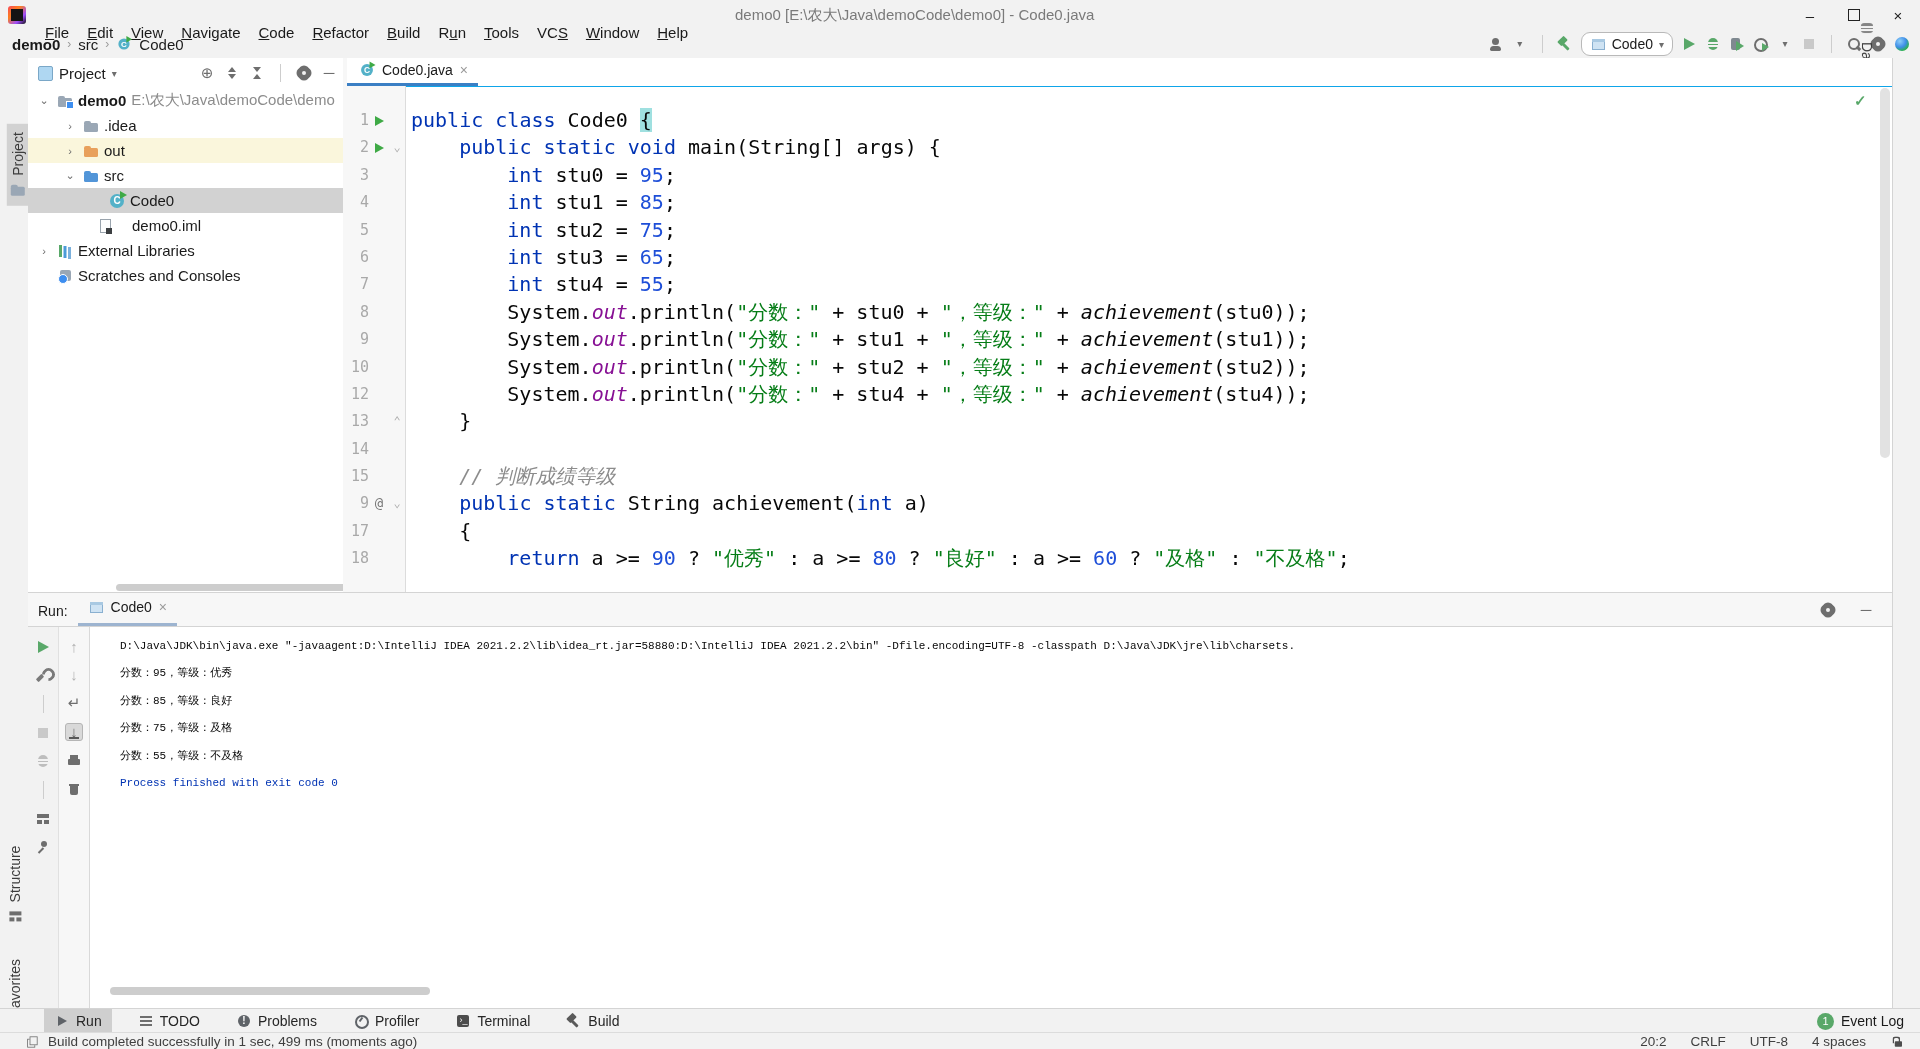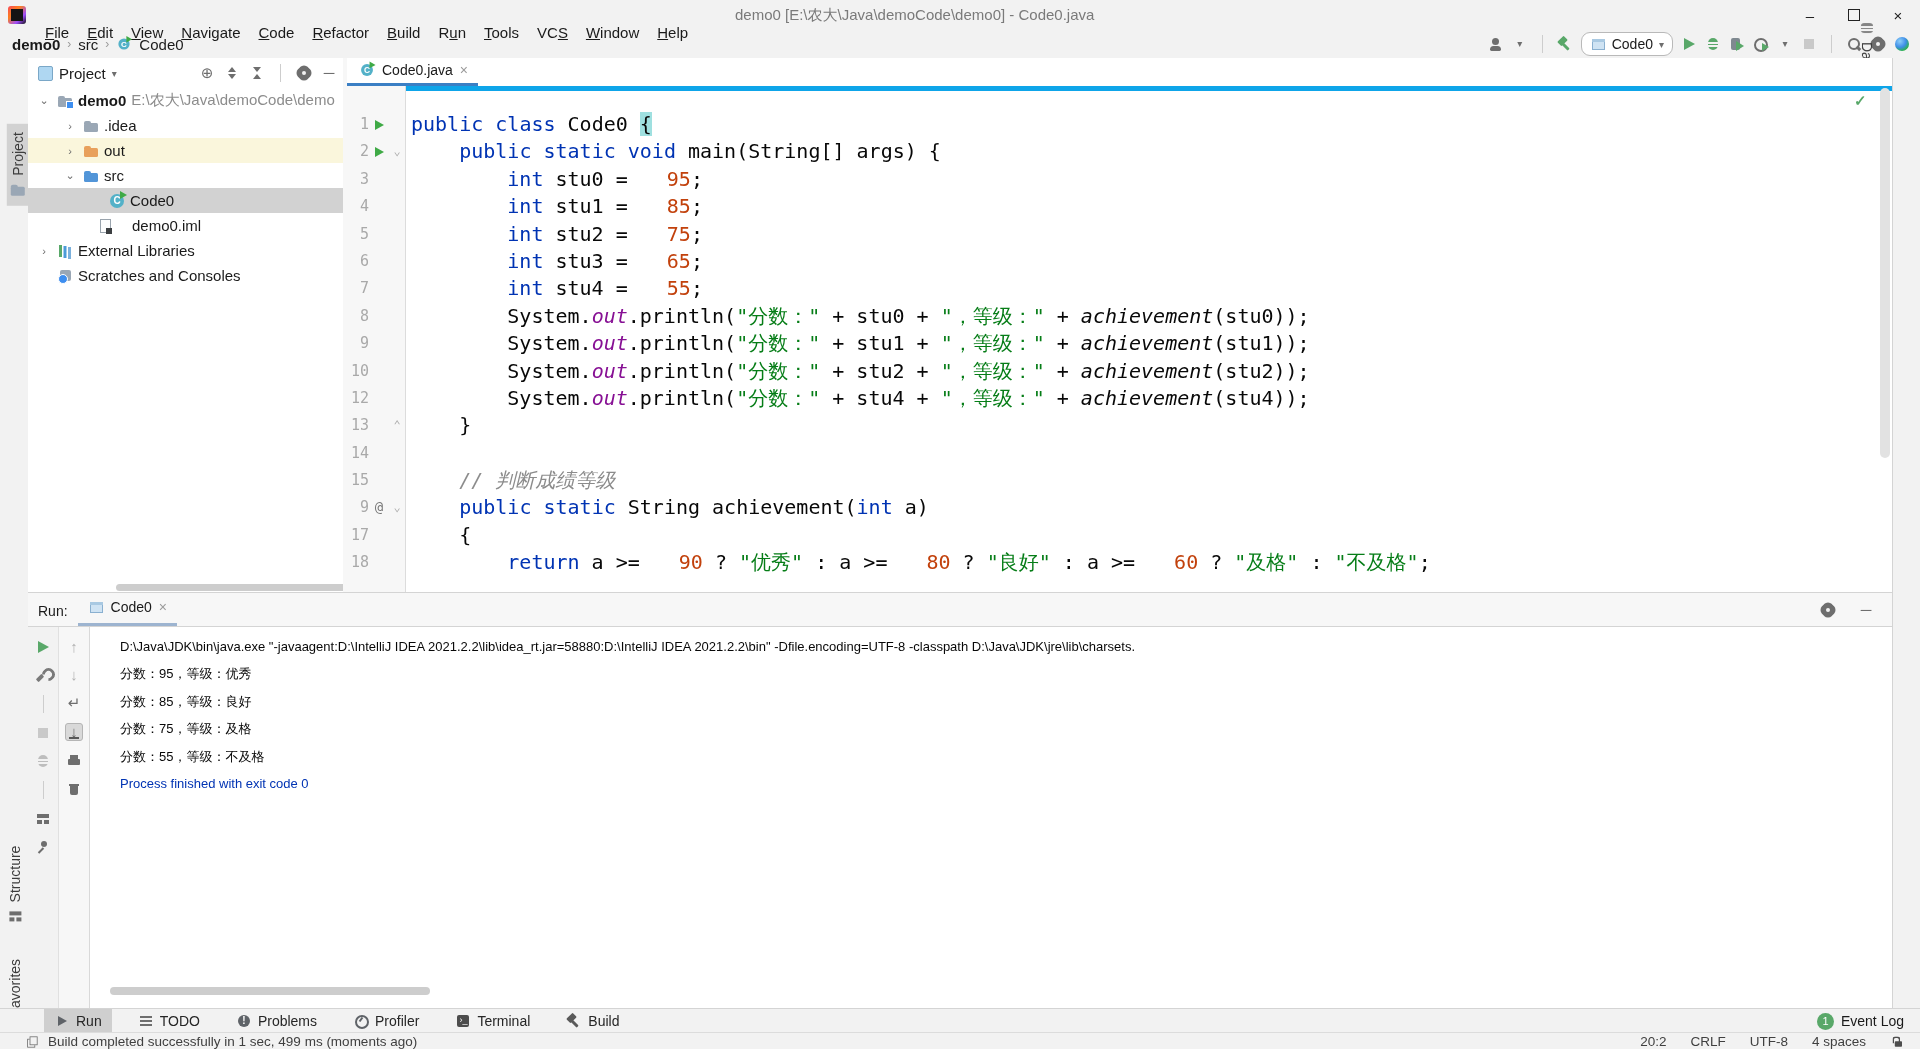--- a/index.html
+++ b/index.html
@@ -110,53 +110,53 @@
   #project-header .hdr-icons{margin-left:auto;display:flex;align-items:center;gap:9px;}
   .pane-icon{width:13px;height:13px;background:#afd7f2;border:1px solid #7aa7c7;border-radius:2px;flex:none;}
   .tree-row{height:25px;display:flex;align-items:center;font-size:15px;gap:5px;}
   .tree-row .twisty{width:16px;text-align:center;color:#6e6e6e;font-size:11px;flex:none;}
   .tree-row .sub{color:#8c8c8c;white-space:nowrap;}
   .bg-yellow{background:#faf6dc;}
   .bg-sel{background:#d2d2d2;}
   #proj-hscroll{position:absolute;left:88px;top:526px;width:233px;height:7px;border-radius:4px;background:#cdcdcd;}
   
   #editor{left:343px;top:58px;width:1549px;height:534px;background:#fff;overflow:hidden;}
-  #tabbar{height:28px;border-bottom:5px solid #0ea5e9;display:flex;align-items:flex-end;background:#fff;}
+  #tabbar{height:28px;border-bottom:1px solid #0ea5e9;display:flex;align-items:flex-end;background:#fff;}
   .etab{height:27px;display:flex;align-items:center;gap:7px;padding:0 10px 0 12px;font-size:14px;border-bottom:3px solid #3b7fc4;margin-left:4px;}
   .tab-close{color:#9a9a9a;font-size:14px;}
   #code{position:relative;padding-top:20px;}
   .crow{height:27.4px;line-height:27.4px;display:flex;font-family:"DejaVu Sans Mono",monospace;}
   .crow .ln{width:26px;flex:none;text-align:right;color:#a9a9a9;font-size:15px;}
   .crow .gut{width:20px;flex:none;display:flex;align-items:center;justify-content:center;}
   .crow .fold{width:16px;flex:none;color:#adadad;font-size:12px;text-align:center;}
   .gutter-bg{position:absolute;left:0;top:0;width:62px;height:534px;background:#f7f7f7;border-right:1px solid #dcdcdc;}
   .gplay{display:inline-block;border-left:9px solid #3faa46;border-top:5.5px solid transparent;border-bottom:5.5px solid transparent;}
   .gat{color:#787878;font-size:14px;font-family:"DejaVu Sans Mono",monospace;}
   .codeln{white-space:pre;font-size:20px;color:#080808;padding-left:6px;}
   .tok-kw{color:#0033b3;}
-  .tok-num{color:#c2410c;margin-left:27px;}
+  .tok-num{color:#1d4ed8;}
   .tok-str{color:#067d17;}
   .tok-cm{color:#8c8c8c;font-style:italic;}
   .tok-fld{color:#871094;font-style:italic;}
   .tok-mth{font-style:italic;}
   .tok-hl{background:#9fe0e0;}
   #edit-vscroll{position:absolute;right:2px;top:30px;width:10px;height:370px;background:#e2e2e2;border-radius:5px;}
   #inspect-ok{position:absolute;right:22px;top:34px;}
   
   #run-panel{left:28px;top:592px;width:1864px;height:416px;background:#fff;border-top:1px solid #d4d4d4;}
   #run-header{height:33px;display:flex;align-items:flex-end;border-bottom:1px solid #d4d4d4;background:#f7f7f7;}
   #run-label{font-size:14px;color:#1a1a1a;padding:0 10px 7px 10px;}
   .rtab{height:32px;display:flex;align-items:center;gap:7px;padding:0 10px;font-size:14px;border-bottom:3px solid #9db4d0;}
   #run-hdr-icons{margin-left:auto;display:flex;gap:22px;padding:0 18px 8px 0;}
   #run-body{display:flex;height:383px;}
   .icol{width:30px;flex:none;display:flex;flex-direction:column;align-items:center;gap:12px;padding-top:12px;background:#f2f2f2;}
   #run-col1{border-right:1px solid #e0e0e0;}
   #run-col2{background:#f7f7f7;border-right:1px solid #d9d9d9;}
   #console{flex:1;padding:6px 0 0 30px;overflow:hidden;position:relative;}
-  .conrow{white-space:pre;line-height:27.4px;font-size:13px;font-family:Liberation Sans, sans-serif;color:#080808;}
+  .conrow{white-space:pre;line-height:27.4px;font-size:11px;font-family:Liberation Mono, monospace;color:#080808;}
   .conrow.sys{color:#0033b3;}
   #con-hscroll{position:absolute;left:82px;bottom:14px;width:320px;height:8px;border-radius:4px;background:#cdcdcd;}
   
   #bottombar{left:0;top:1008px;width:1920px;height:24px;background:#f2f2f2;border-top:1px solid #d4d4d4;display:flex;align-items:center;}
   .btab{display:flex;align-items:center;gap:6px;font-size:14px;color:#262626;height:24px;padding:0 10px;}
   .btab.selected{background:#cfcfcf;}
   #bottombar-tabs{display:flex;gap:16px;margin-left:44px;}
   #eventlog{margin-left:auto;display:flex;align-items:center;gap:7px;padding-right:16px;font-size:14px;}
   .badge{width:17px;height:17px;border-radius:50%;background:#59a869;color:#fff;font-size:11px;display:flex;align-items:center;justify-content:center;}
   #statusbar{left:0;top:1032px;width:1920px;height:17px;background:#f2f2f2;border-top:1px solid #dcdcdc;display:flex;align-items:center;font-size:13.5px;color:#404040;}

